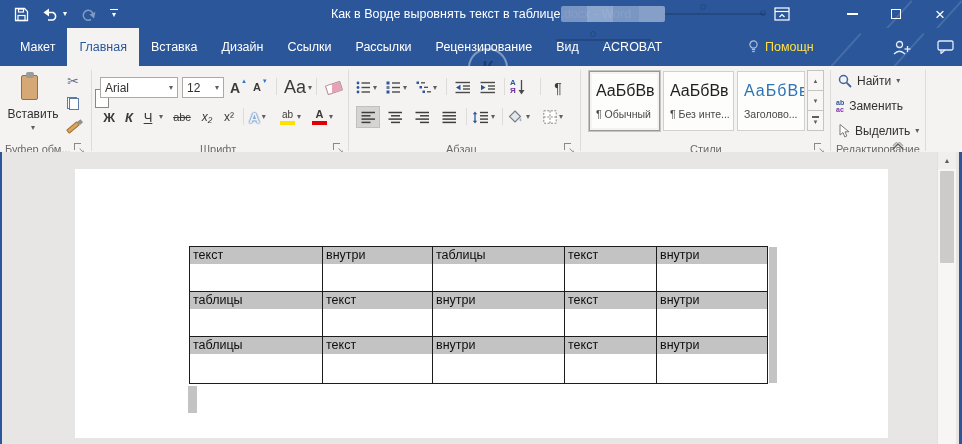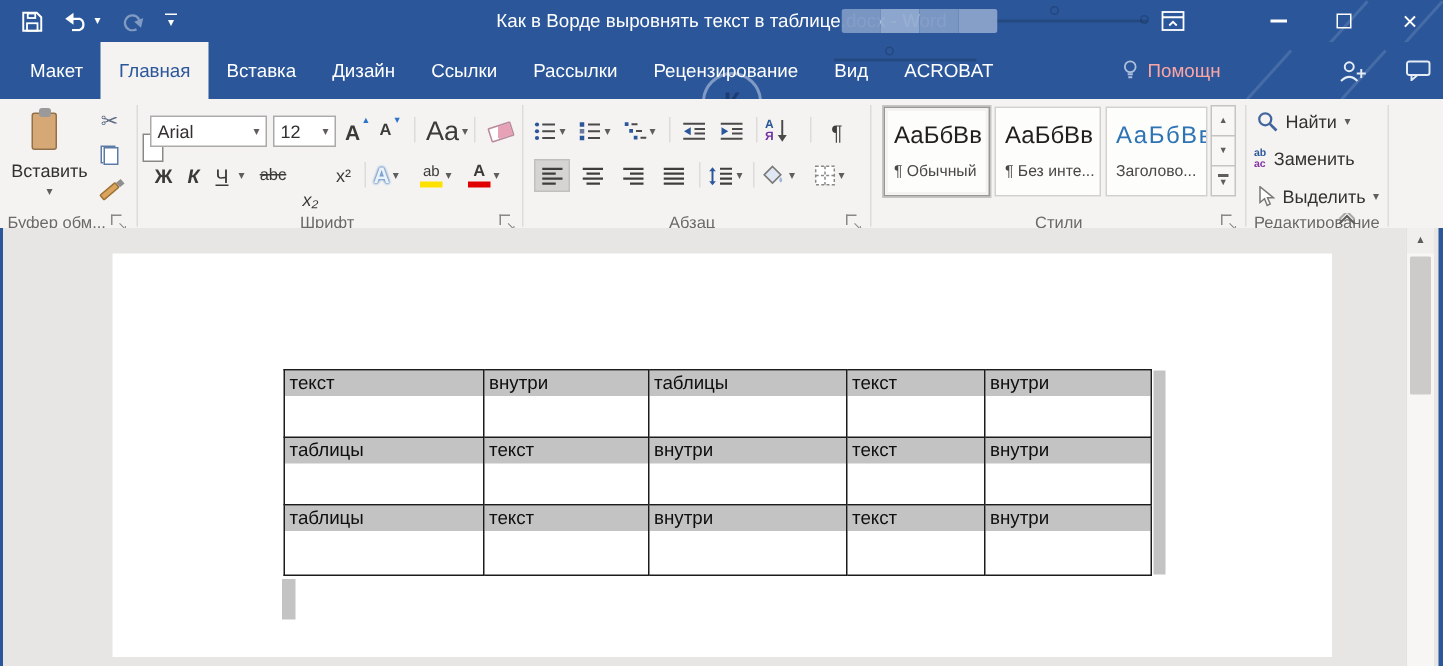--- a/index.html
+++ b/index.html
@@ -21,21 +21,21 @@
   .ribbondisp{width:40px;height:28px;display:flex;align-items:center;justify-content:center;}
   .decorline{position:absolute;background:rgba(255,255,255,.13);}
   .decorline.dark{background:rgba(0,0,0,.16);}
   .decornode{position:absolute;width:6px;height:6px;border:1.5px solid rgba(0,0,0,.18);border-radius:50%;}
 
   
   .tabrow{position:absolute;left:0;top:28px;width:962px;height:38px;background:var(--titlebar,#2b579a);overflow:hidden;}
   .tabstrip{position:absolute;left:8px;top:0;height:38px;display:flex;align-items:stretch;}
   .tab{padding:0 12px;line-height:38px;color:#fff;font-size:12.5px;white-space:nowrap;cursor:default;}
   .tab.active{background:#f4f3f2;color:#2b579a;}
-  .assistant{position:absolute;left:748px;top:0;height:38px;display:flex;align-items:center;gap:6px;color:#fca5a5;font-size:12.5px;}
+  .assistant{position:absolute;left:748px;top:0;height:38px;display:flex;align-items:center;gap:6px;color:#fde047;font-size:12.5px;}
   .tabicons{position:absolute;right:8px;top:0;height:38px;display:flex;align-items:center;gap:26px;}
   .watermark{position:absolute;left:468px;top:20px;width:40px;height:40px;border:2px solid rgba(230,238,248,.45);border-radius:50%;display:flex;align-items:center;justify-content:center;font-size:18px;font-weight:bold;color:rgba(18,38,78,.55);}
 
   
   .ribbon{position:absolute;left:0;top:66px;width:962px;height:92px;background:#f4f3f2;border-bottom:1px solid #cbc9c7;}
   .vsep{position:absolute;top:4px;bottom:6px;width:1px;background:#dedcda;}
   .grouplabel{position:absolute;bottom:2px;font-size:11px;color:#6b6968;white-space:nowrap;}
   .launcher{position:absolute;bottom:4px;width:10px;height:10px;}
   .launcher::before{content:"";position:absolute;left:0;top:0;width:6px;height:6px;border-left:1px solid #8a8886;border-top:1px solid #8a8886;}
   .launcher::after{content:"↘";position:absolute;right:-1px;bottom:-2px;font-size:8px;color:#8a8886;}
@@ -285,21 +285,21 @@
       </div>
     <div class="rbtn glyph-u" style="left:140px;top:40px;width:16px;height:22px;">
         <span>Ч</span>
       </div>
     <div class="rbtn" style="left:156px;top:40px;width:10px;height:22px;">
         <span class="dd">▾</span>
       </div>
     <div class="rbtn glyph-strike" style="left:169px;top:40px;width:26px;height:22px;">
         <span>abc</span>
       </div>
-    <div class="rbtn glyph-sub" style="left:197px;top:56px;width:20px;height:22px;font-style:italic;">
+    <div class="rbtn glyph-sub" style="left:197px;top:40px;width:20px;height:22px;font-style:italic;">
         <span>x₂</span>
       </div>
     <div class="rbtn glyph-sup" style="left:219px;top:40px;width:20px;height:22px;">
         <span>x²</span>
       </div>
     <div class="vsep" style="left:243px;top:42px;bottom:32px;"></div>
     <div class="rbtn" style="left:249px;top:40px;height:22px;">
       <span class="effects-a">A</span>
       <span class="dd">▾</span>
     </div>

